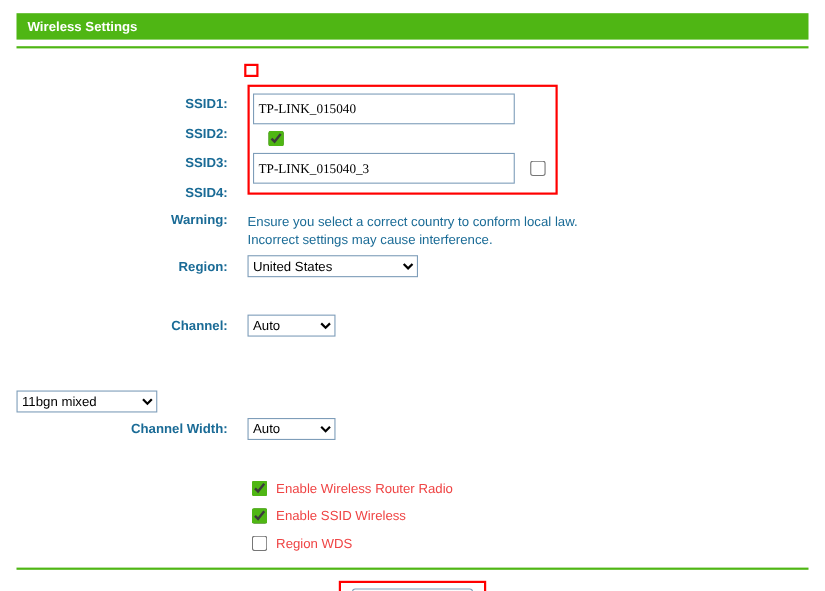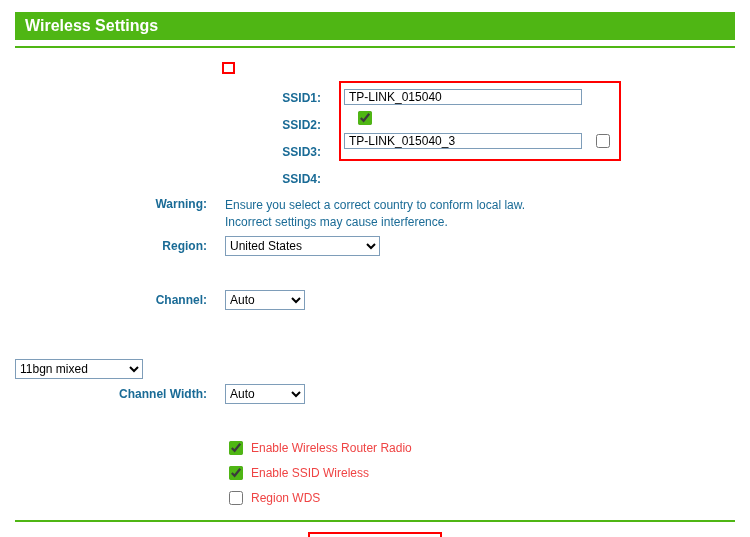--- a/index.html
+++ b/index.html
@@ -11,21 +11,21 @@
     background: #fff;
     width: 750px;
   }
   .page {
     padding: 12px 15px;
   }
   .header {
     background: #4fb614;
     color: #fff;
     font-weight: bold;
-    font-size: 16px;
+    font-size: 12px;
     padding: 5px 10px;
     margin-bottom: 6px;
   }
   .hr {
     border: none;
     border-top: 2px solid #4fb614;
     margin: 0 0 14px 0;
   }
   .hr2 {
     border: none;
@@ -49,25 +49,25 @@
     font-weight: bold;
   }
   .field {
     display: flex;
     align-items: center;
     gap: 8px;
     flex: 1;
   }
   input[type="text"].txt {
     width: 238px;
-    height: 16px;
+    height: 28px;
     border: 1px solid #7e9db9;
     padding: 1px 4px;
     font-size: 12px;
-    font-family: Liberation Sans, sans-serif;
+    font-family: Liberation Serif, serif;
   }
   .ssid-highlight {
     border: 2px solid #ff0000;
     padding: 3px 6px 5px 3px;
     margin: 0 0 6px 0;
     display: inline-block;
   }
   .ssid-inner-row {
     display: flex;
     align-items: center;
@@ -143,21 +143,21 @@
       <div style="width:210px;"></div>
       <div style="position:relative; left:-3px;">
         <div class="ssid-highlight">
           
         </div>
       </div>
     </div>
 
   </div>
 
-  <div style="display:flex; align-items:flex-start;justify-content:center;">
+  <div style="display:flex; align-items:flex-start;">
     <div>
       <div class="row">
           <div class="label">SSID1:</div>
         </div>
       <div class="row">
           <div class="label">SSID2:</div>
         </div>
       <div class="row">
           <div class="label">SSID3:</div>
         </div>

